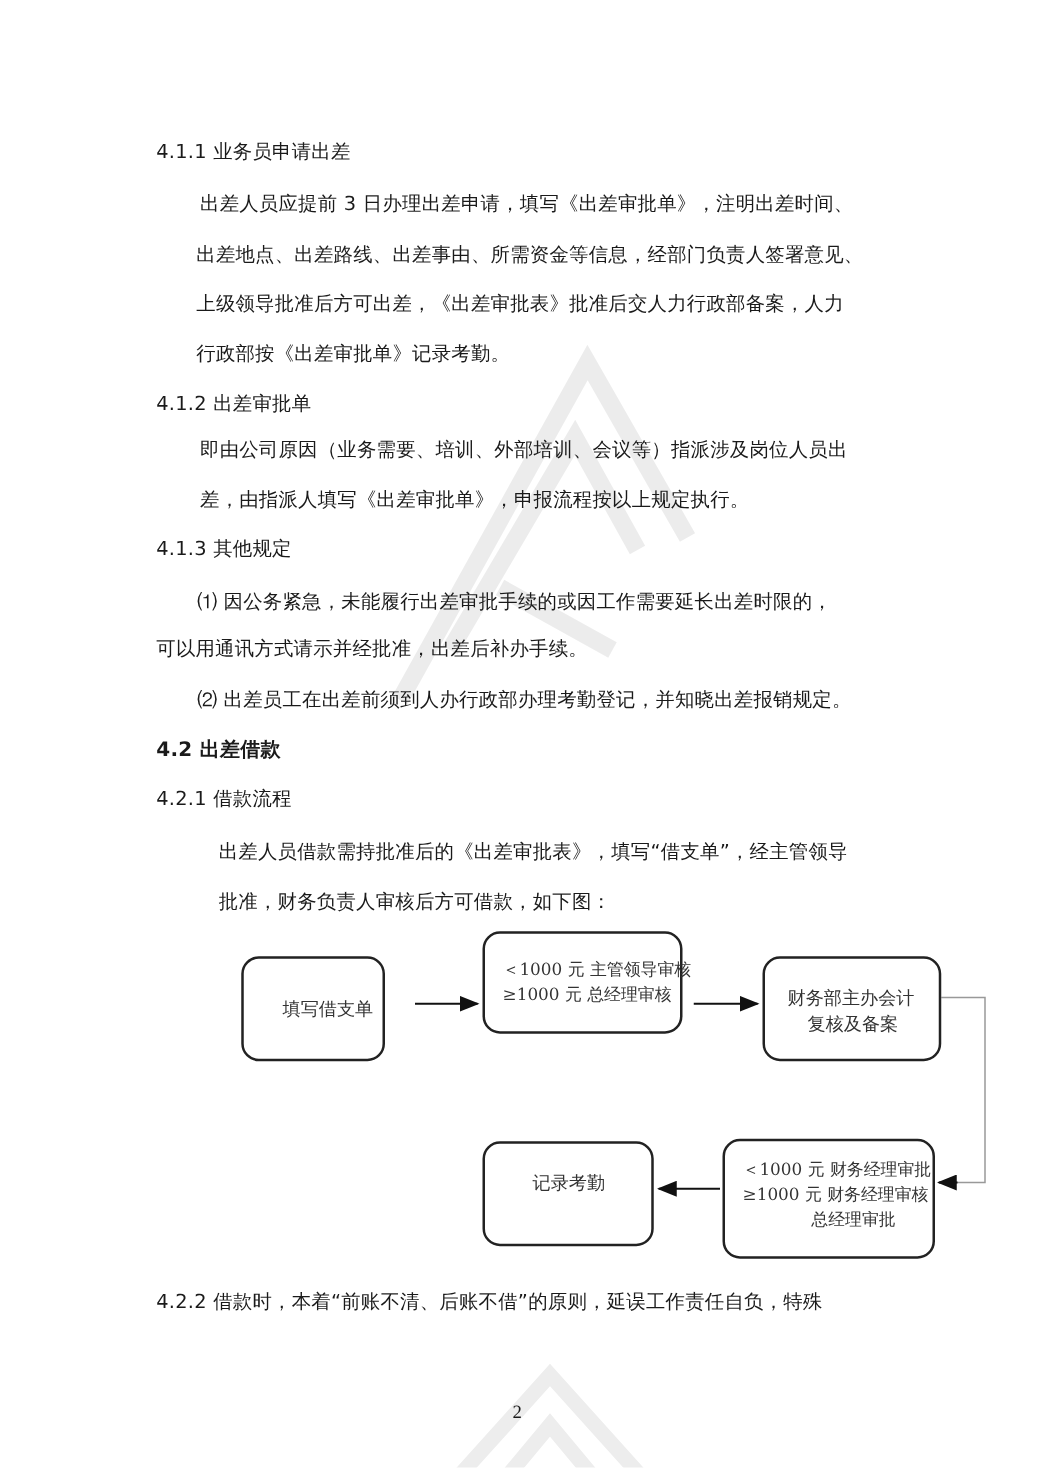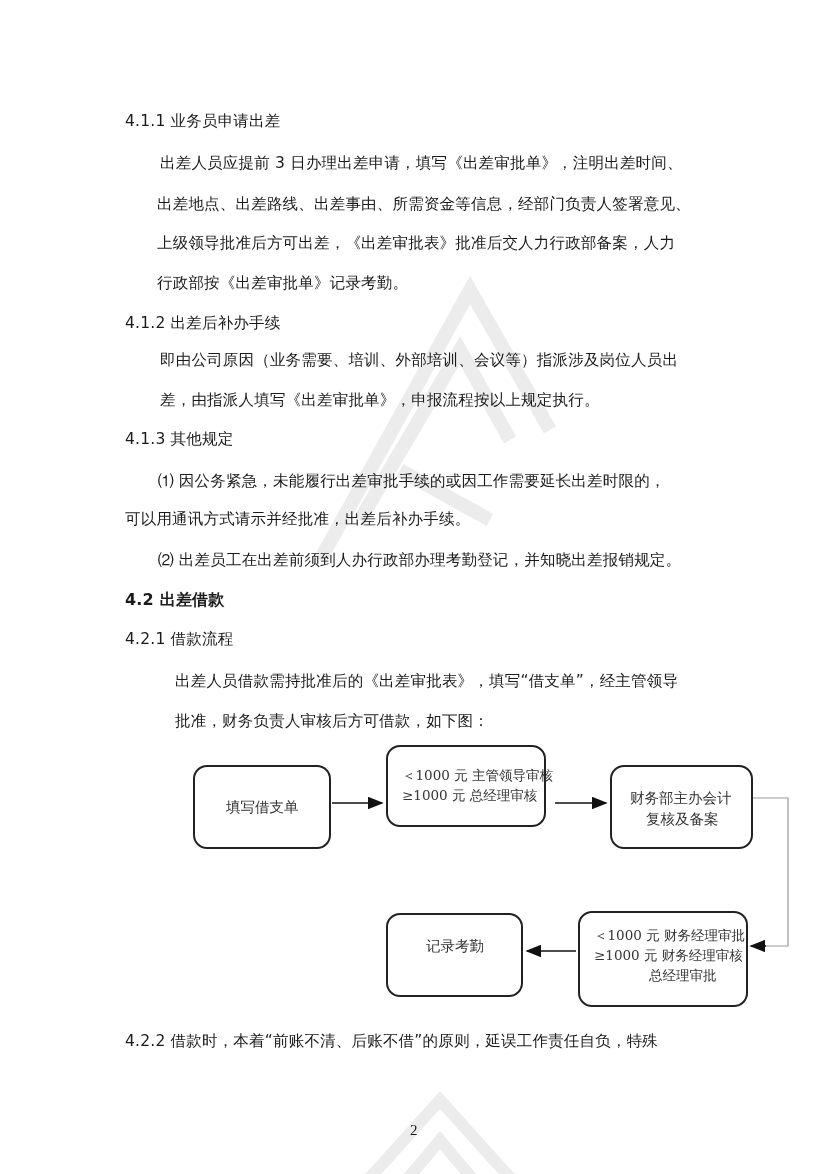--- a/index.html
+++ b/index.html
@@ -43,21 +43,21 @@
     <polyline points="60,120 110,60 160,120"></polyline>
   </g>
 </svg>
 
 <div class="line h" style="left:125px; top:111px;">4.1.1  业务员申请出差</div>
 <div class="line" style="left:160px; top:153px;">出差人员应提前 3 日办理出差申请，填写《出差审批单》，注明出差时间、</div>
 <div class="line" style="left:157px; top:194px;">出差地点、出差路线、出差事由、所需资金等信息，经部门负责人签署意见、</div>
 <div class="line" style="left:157px; top:233px;">上级领导批准后方可出差，《出差审批表》批准后交人力行政部备案，人力</div>
 <div class="line" style="left:157px; top:273px;">行政部按《出差审批单》记录考勤。</div>
 
-<div class="line h" style="left:125px; top:313px;">4.1.2  出差后补办手续</div>
+<div class="line h" style="left:125px; top:313px;">4.1.2  出差审批单</div>
 <div class="line" style="left:160px; top:350px;">即由公司原因（业务需要、培训、外部培训、会议等）指派涉及岗位人员出</div>
 <div class="line" style="left:160px; top:390px;">差，由指派人填写《出差审批单》，申报流程按以上规定执行。</div>
 
 <div class="line h" style="left:125px; top:429px;">4.1.3 其他规定</div>
 <div class="line" style="left:158px; top:471px;">⑴  因公务紧急，未能履行出差审批手续的或因工作需要延长出差时限的，</div>
 <div class="line" style="left:125px; top:509px;">可以用通讯方式请示并经批准，出差后补办手续。</div>
 <div class="line" style="left:158px; top:550px;">⑵  出差员工在出差前须到人办行政部办理考勤登记，并知晓出差报销规定。</div>
 
 <div class="line bold" style="left:125px; top:590px;text-align:center;">4.2  出差借款</div>
 
@@ -71,21 +71,21 @@
       <polygon points="0,0 10,4 0,8" fill="#111"></polygon>
     </marker>
   </defs>
   <line x1="332" y1="803" x2="382" y2="803" stroke="#111" stroke-width="1.6" marker-end="url(#arr)"></line>
   <line x1="555" y1="803" x2="606" y2="803" stroke="#111" stroke-width="1.6" marker-end="url(#arr)"></line>
   <polyline points="753,798 788,798 788,946 752,946" fill="none" stroke="#999" stroke-width="1.2"></polyline>
   <line x1="766" y1="946" x2="751" y2="946" stroke="#111" stroke-width="1.6" marker-end="url(#arr)"></line>
   <line x1="576" y1="951" x2="527" y2="951" stroke="#111" stroke-width="1.6" marker-end="url(#arr)"></line>
 </svg>
 
-<div class="box" style="left:193px; top:765px; width:138px; height:84px;">
+<div class="box" style="left:193px; top:765px; width:115px; height:84px;">
   <span class="t" style="left:31px; top:31px; font-size:14.5px;">填写借支单</span>
 </div>
 
 <div class="box" style="left:386px; top:745px; width:160px; height:82px;">
   <span class="t" style="left:14px; top:20px;">＜1000 元  主管领导审核</span>
   <span class="t" style="left:14px; top:40px;">≥1000 元  总经理审核</span>
 </div>
 
 <div class="box" style="left:610px; top:765px; width:143px; height:84px;">
   <span class="t" style="left:18px; top:22px; font-size:14.5px;">财务部主办会计</span>

